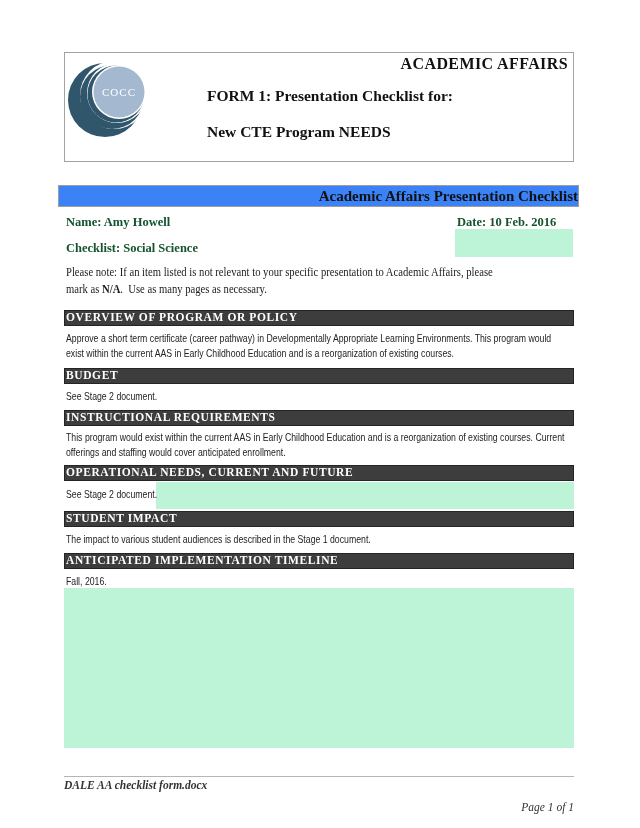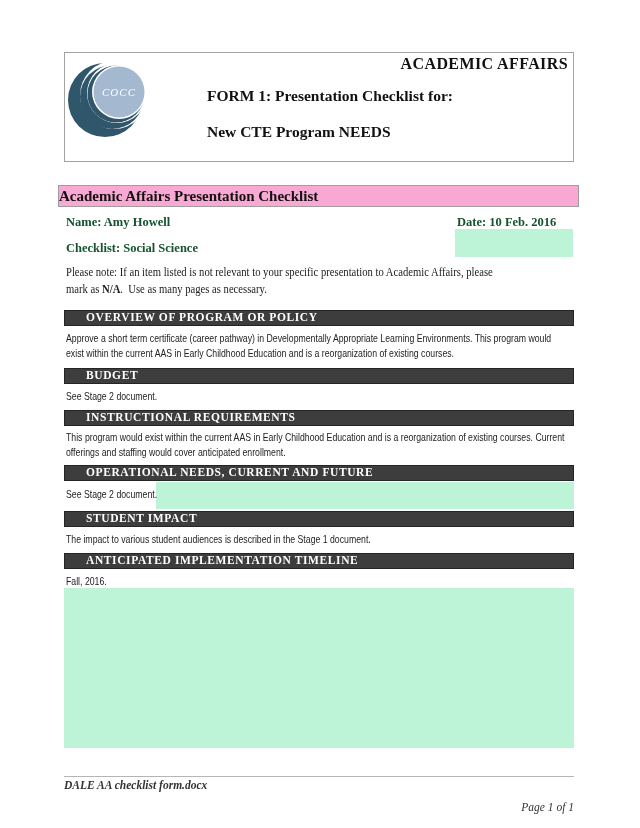--- a/index.html
+++ b/index.html
@@ -3,44 +3,44 @@
 <meta charset="utf-8">
 <style>
   html,body{margin:0;padding:0;background:#ffffff;}
   .page{
     position:relative;width:640px;height:828px;background:#ffffff;overflow:hidden;
     font-family:"Liberation Serif","DejaVu Serif",serif;color:#1a1a1a;
   }
   
   .header-box{position:absolute;left:64px;top:52px;width:510px;height:110px;border:1px solid #a3a3a3;box-sizing:border-box;}
   .org-title{position:absolute;top:2px;right:5px;font-size:16px;font-weight:bold;letter-spacing:.4px;color:#111;}
-  .logo-wrap{position:absolute;left:3px;top:3px;width:80px;height:88px;font-style:italic;}
+  .logo-wrap{position:absolute;left:3px;top:3px;width:80px;height:88px;}
   .form-title{position:absolute;left:136px;font-size:15.5px;font-weight:bold;color:#111;white-space:nowrap;margin-left:6px;}
   .form-title.l1{top:34px;}
   .form-title.l2{top:70px;}
   
   .banner{position:absolute;left:58px;top:185px;width:521px;height:22px;border:1px solid #9e9e9e;box-sizing:border-box;
-    text-align:left;font-size:15px;font-weight:bold;line-height:20px;color:#111;background:#f9a8d4;}
+    text-align:right;font-size:15px;font-weight:bold;line-height:20px;color:#111;background:#3b82f6;padding-left:9px;}
   
   .info-row{position:absolute;font-size:12.5px;font-weight:bold;white-space:pre;color:#14532d;}
   .name-row{left:66px;top:215px;}
   .date-row{left:457px;top:215px;}
   .dept-row{left:66px;top:241px;}
   
   .highlight{position:absolute;background:#bdf4d7;}
   .hl-date{left:455px;top:229px;width:118px;height:28px;}
   .hl-operational{left:156px;top:482px;width:418px;height:27px;}
   .hl-timeline{left:64px;top:588px;width:510px;height:160px;}
   
   .note{position:absolute;left:66px;top:264px;font-size:12.5px;line-height:16.5px;white-space:pre;
     transform:scaleX(.85);transform-origin:0 0;color:#1a1a1a;}
   .note b{font-weight:bold;}
   
   .bar{position:absolute;left:64px;width:510px;height:16px;background:#3d3d3d;border:1px solid #242424;box-sizing:border-box;
-    color:#ffffff;font-size:11.5px;font-weight:bold;line-height:13.5px;padding-left:21px;letter-spacing:.6px;white-space:nowrap;}
+    color:#ffffff;font-size:11.5px;font-weight:bold;line-height:13.5px;padding-left:1px;letter-spacing:.6px;white-space:nowrap;}
   .bar1{top:310px;} .bar2{top:368px;} .bar3{top:410px;} .bar4{top:465px;} .bar5{top:511px;} .bar6{top:553px;}
   
   .sec-body{position:absolute;left:66px;font-family:"Liberation Sans","DejaVu Sans",sans-serif;
     font-size:10.5px;line-height:15px;color:#222;white-space:pre;transform:scaleX(.83);transform-origin:0 0;}
   .body1{top:331px;} .body2{top:389px;} .body3{top:430px;} .body4{top:487px;} .body5{top:532px;} .body6{top:574px;}
   
   .footer-rule{position:absolute;left:64px;top:776px;width:510px;height:1px;background:#b5b5b5;}
   .footer-text{position:absolute;top:779px;font-size:11.5px;font-style:italic;color:#333;white-space:nowrap;}
   .footer-left{left:64px;font-weight:bold;}
   .footer-right{right:66px;margin-top:22px;}

